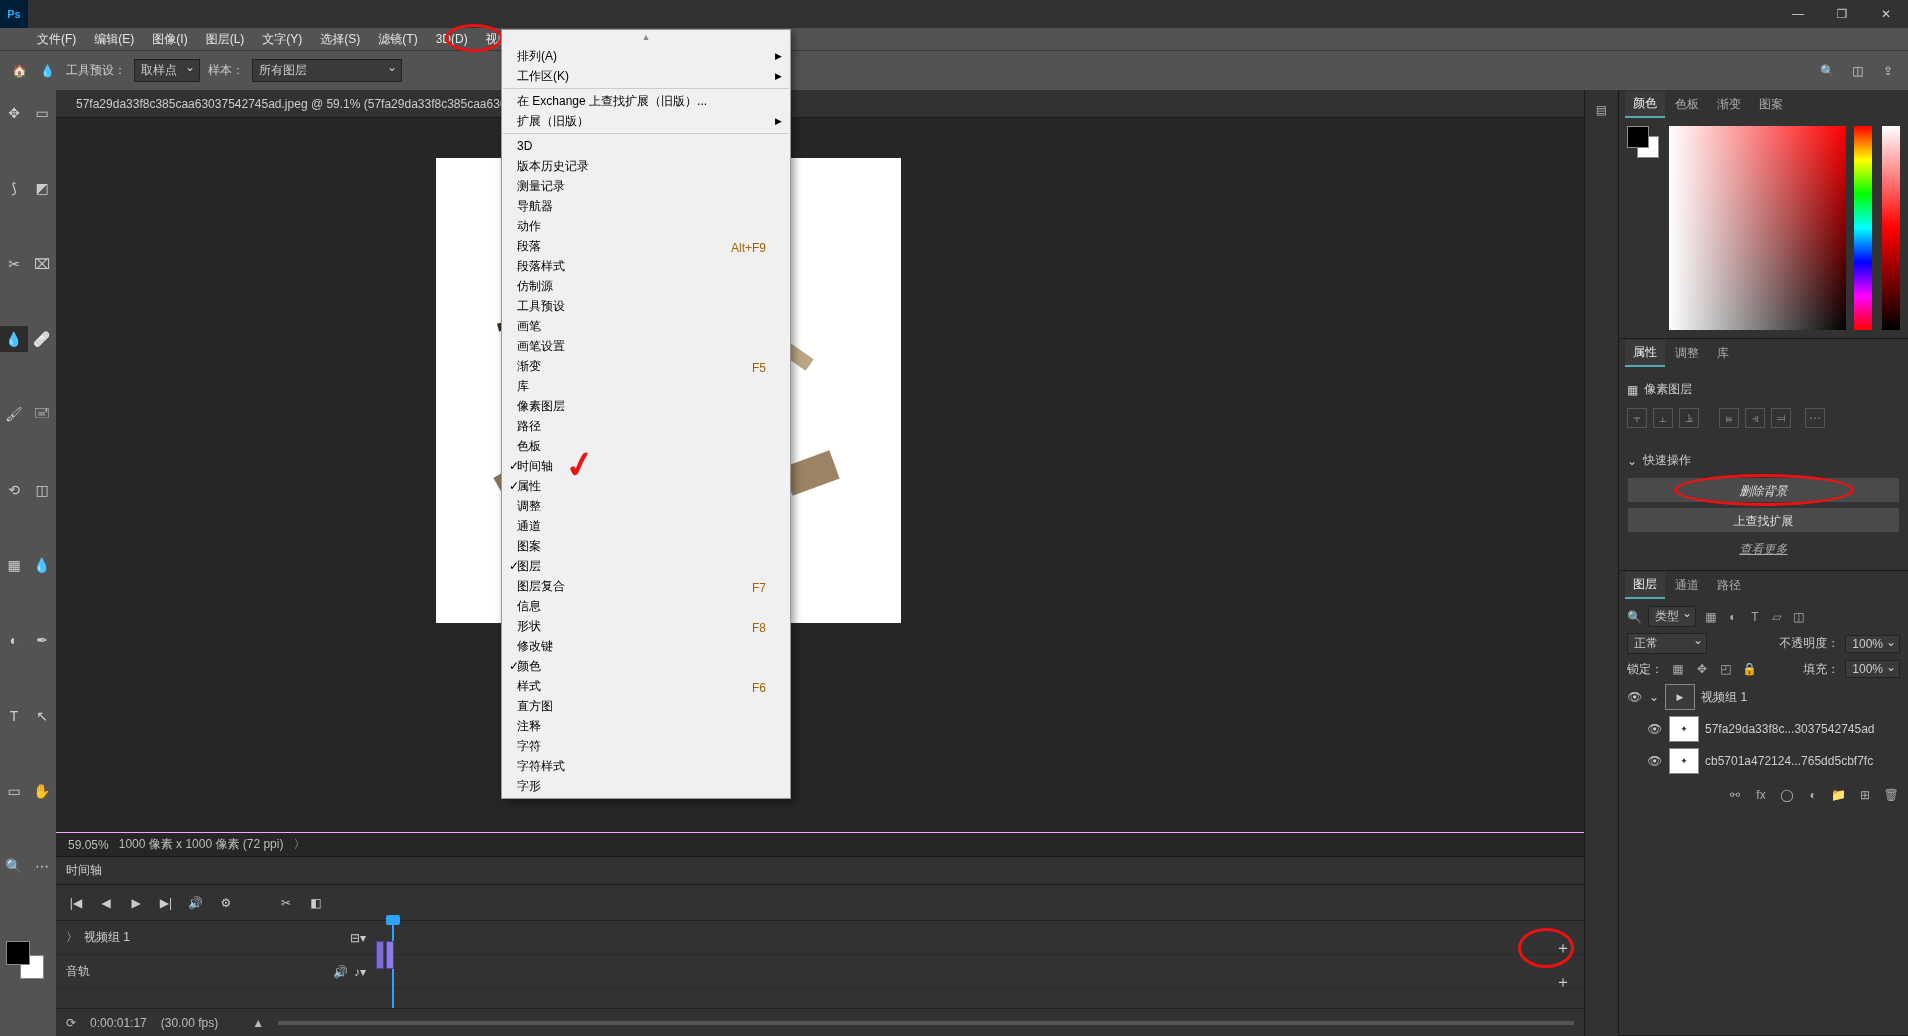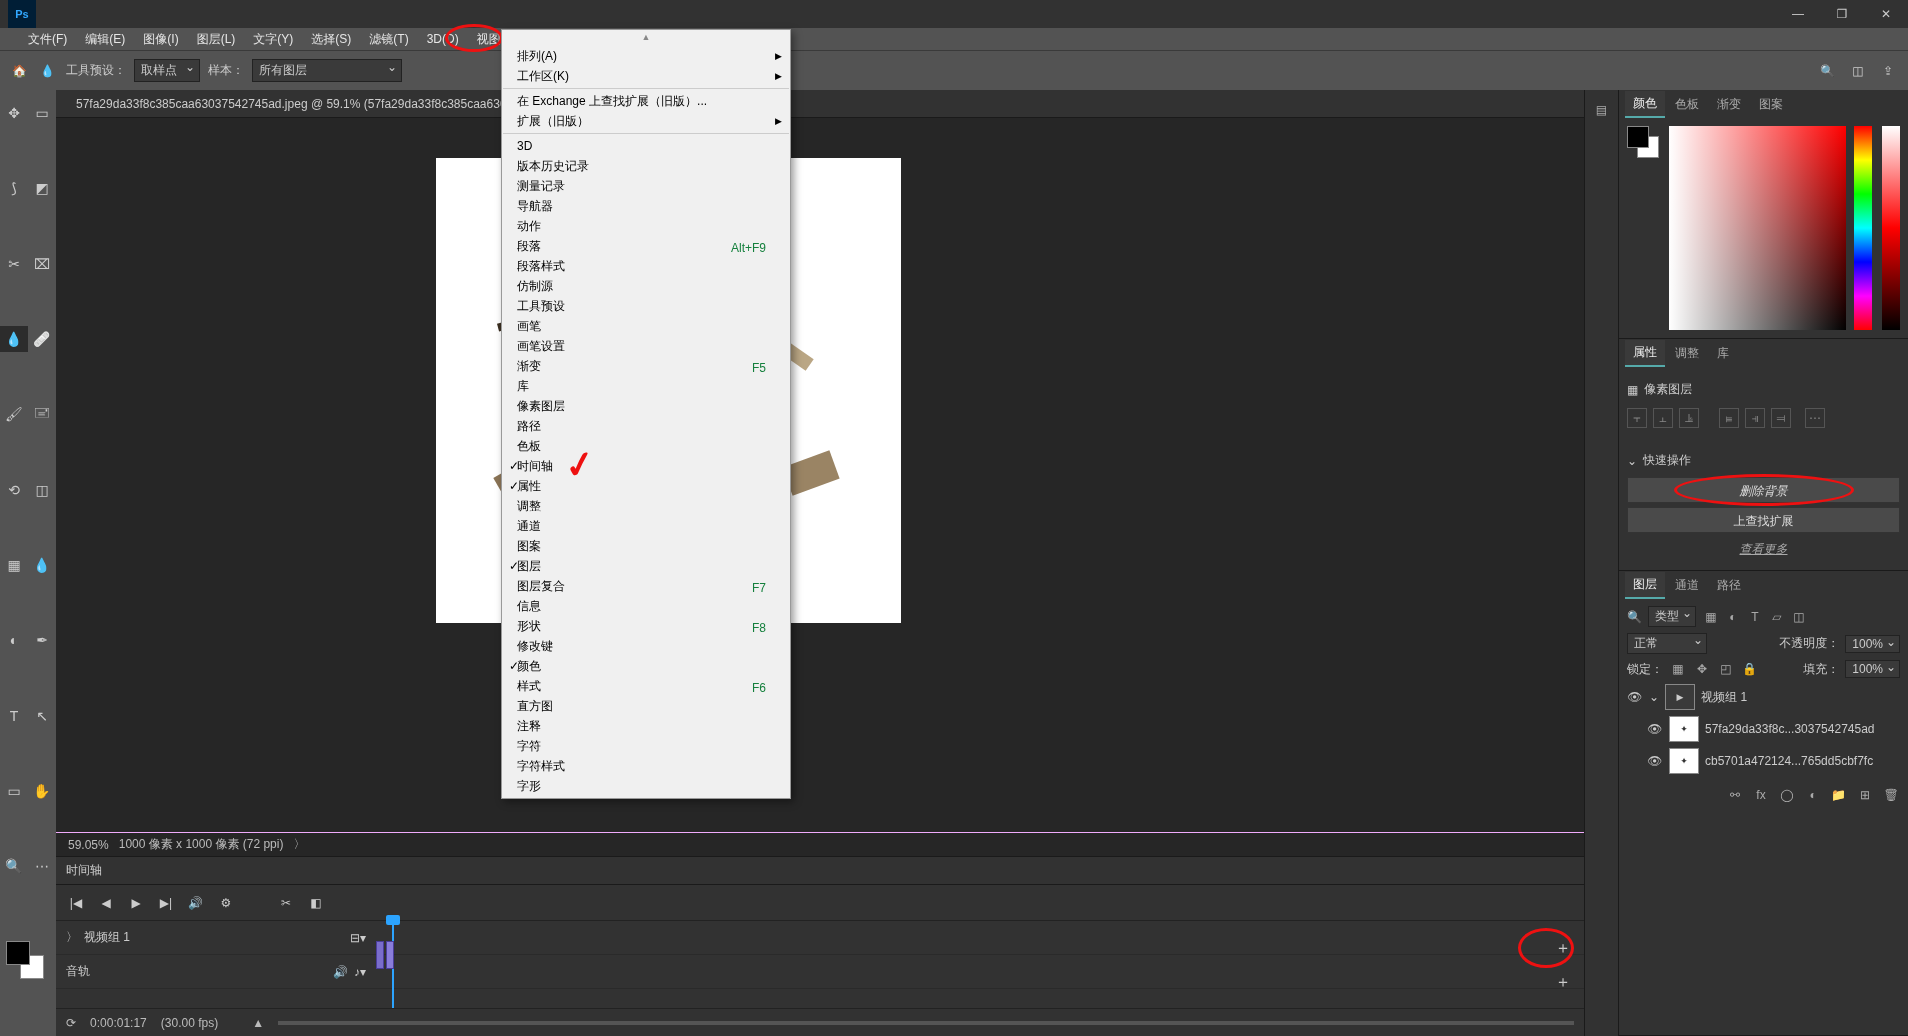--- a/index.html
+++ b/index.html
@@ -1,25 +1,25 @@
 <!DOCTYPE html>
 <html><head>
 <meta charset="utf-8">
 <style>
 * { margin:0; padding:0; box-sizing:border-box; font-family:"Microsoft YaHei",sans-serif; font-size:12px; user-select:none; }
 body { background:#323232; color:#ccc; width:1908px; height:1036px; overflow:hidden; position:relative; }
 
 
-.titlebar { height:28px; background:#323232; display:flex; align-items:center;padding-left:8px; }
+.titlebar { height:28px; background:#323232; display:flex; align-items:center; }
 .ps-logo { width:28px; height:28px; display:flex; align-items:center; justify-content:center; background:#001e36; color:#31a8ff; font-weight:bold; font-size:11px; }
 .winctl { margin-left:auto; display:flex; }
 .winctl div { width:44px; height:28px; display:flex; align-items:center; justify-content:center; color:#ccc; }
 
 
-.menubar { height:22px; background:#535353; display:flex; align-items:center; padding-left:19px; position:relative; }
+.menubar { height:22px; background:#535353; display:flex; align-items:center; padding-left:28px; position:relative; }
 .menubar span { padding:0 9px; color:#e6e6e6; line-height:22px; }
 .circle-menu { position:absolute; left:445px; top:-4px; width:58px; height:28px; border:3px solid #e11; border-radius:50%; pointer-events:none; }
 
 
 .optbar { height:40px; background:#535353; border-top:1px solid #3a3a3a; display:flex; align-items:center; padding:0 10px; gap:8px; }
 .home-icon,.eyedrop-icon { width:20px; height:20px; display:flex; align-items:center; justify-content:center; color:#ccc; }
 .optlabel { color:#ccc; }
 .dropdown { background:#3a3a3a; border:1px solid #222; color:#ccc; padding:2px 22px 2px 6px; position:relative; }
 .dropdown::after { content:"⌄"; position:absolute; right:4px; top:0; }
 .opt-right { margin-left:auto; display:flex; gap:10px; align-items:center; }
@@ -42,21 +42,21 @@
 .shard { position:absolute; background:#a0896c; }
 .statusbar { height:24px; background:#262626; display:flex; align-items:center; padding:0 12px; gap:10px; color:#bbb; border-top:1px solid #f0abfc; }
 
 
 .winmenu { position:absolute; left:501px; top:29px; width:290px; background:#f0f0f0; color:#000; border:1px solid #999; box-shadow:3px 3px 8px rgba(0,0,0,.4); z-index:100; padding:2px 0; }
 .winmenu .mi { height:20px; display:flex; align-items:center; padding:0 24px 0 15px; position:relative; }
 .winmenu .sep { height:1px; background:#ccc; margin:2px 1px; }
 .winmenu .sub::after { content:"▶"; position:absolute; right:8px; font-size:9px; }
 .winmenu .chk::before { content:"✓"; position:absolute; left:7px; }
 .winmenu .scrollup { height:14px; text-align:center; color:#888; font-size:9px; }
-.winmenu .sc { position:absolute; right:24px; color:#15803d;margin-top:44px; }
+.winmenu .sc { position:absolute; right:24px; color:#a16207;margin-top:44px; }
 .checkmark-annot { position:absolute; left:565px; top:444px; color:#e11; font-size:36px; font-weight:bold; z-index:101; pointer-events:none; transform:rotate(-10deg); }
 
 
 .timeline { height:180px; background:#323232; border-top:1px solid #1a1a1a; display:flex; flex-direction:column; }
 .tl-tab { height:28px; display:flex; align-items:center; padding:0 10px; border-bottom:1px solid #1a1a1a; }
 .tl-ctrl { height:36px; display:flex; align-items:center; padding:0 10px; gap:10px; border-bottom:1px solid #222; }
 .tl-btn { width:20px; height:20px; color:#ccc; display:flex; align-items:center; justify-content:center; }
 .tl-tracks { flex:1; position:relative; }
 .track { height:34px; display:flex; align-items:center; border-bottom:1px solid #2a2a2a; }
 .track-head { width:320px; display:flex; align-items:center; padding:0 10px; gap:6px; }

